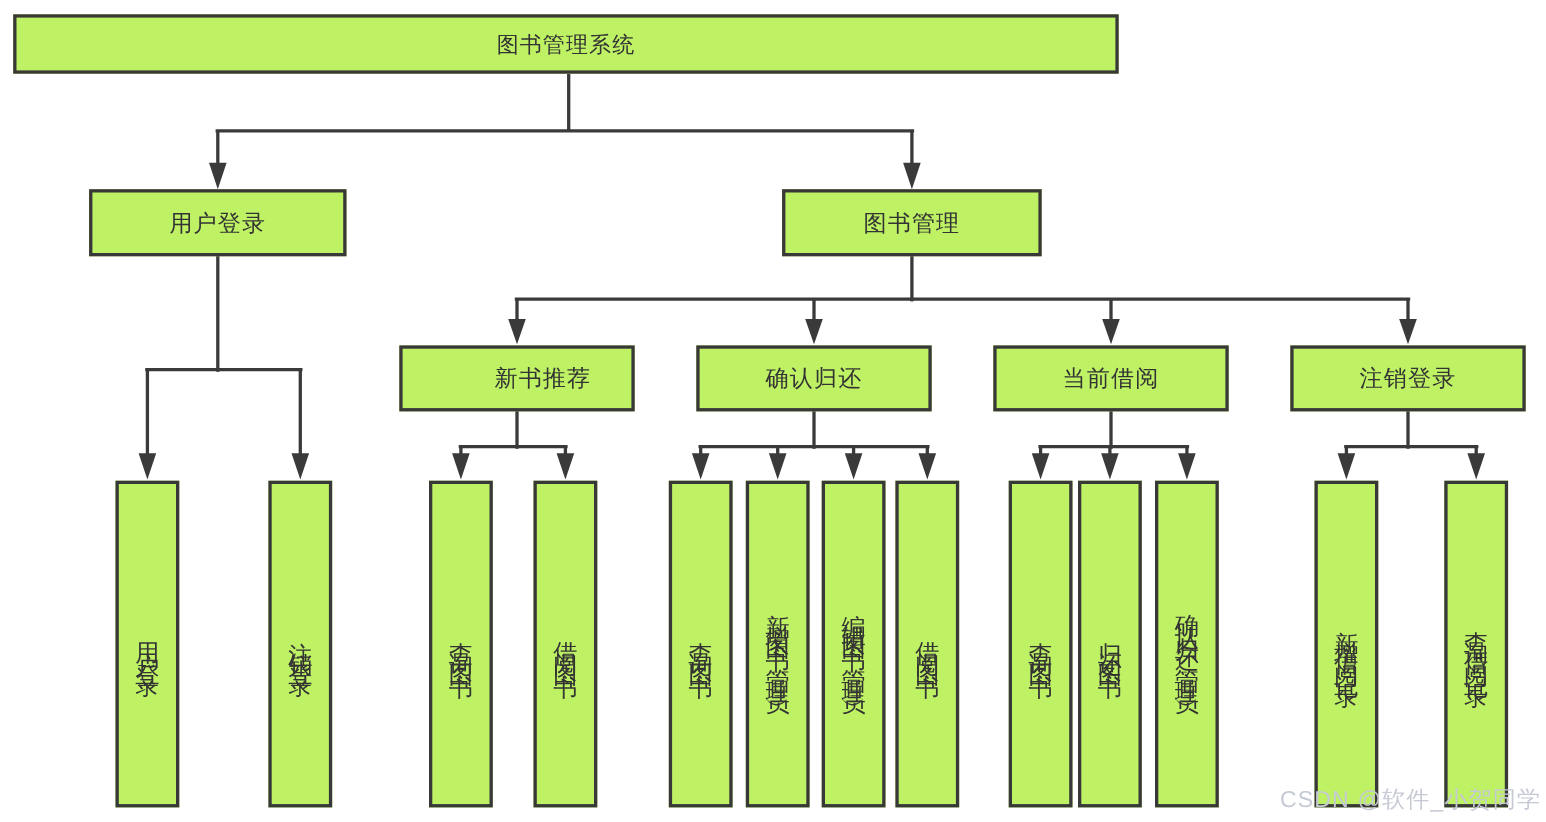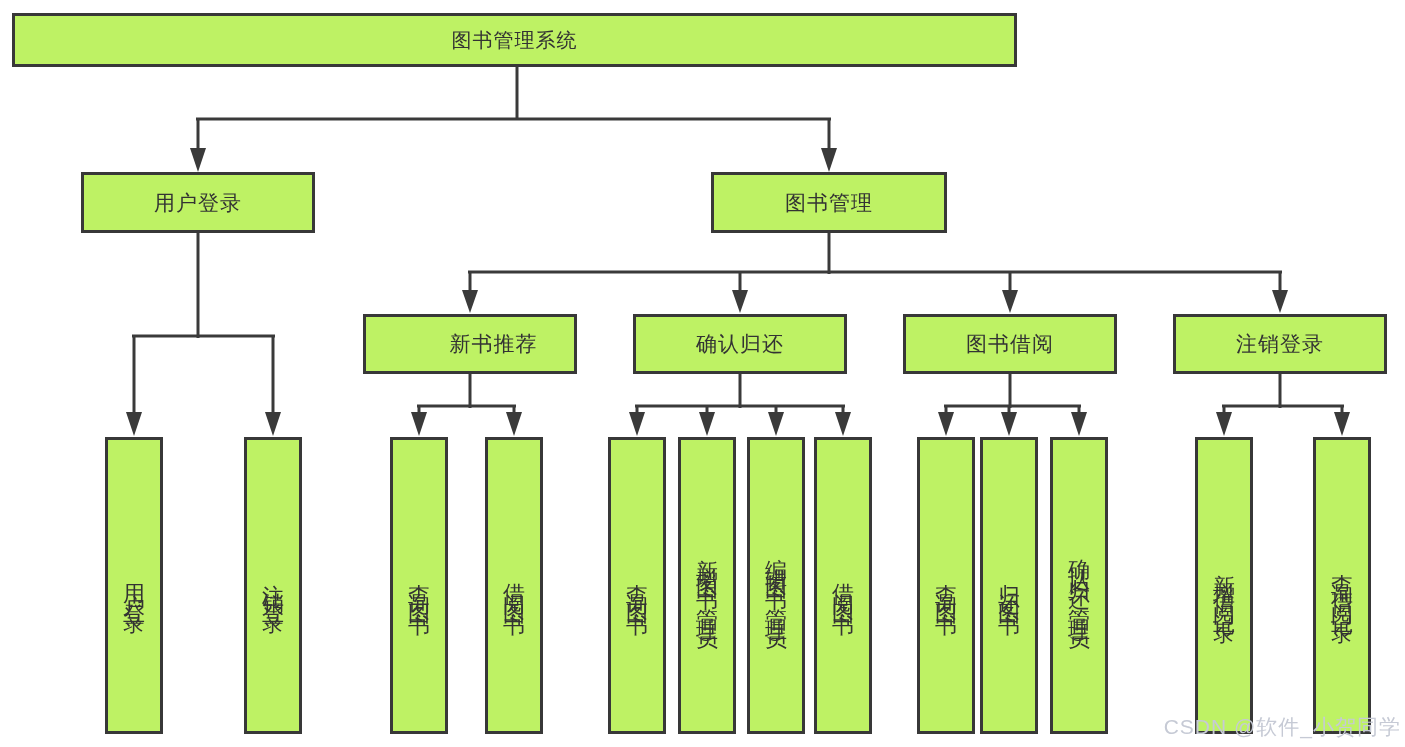--- a/index.html
+++ b/index.html
@@ -166,21 +166,21 @@
     <span>图书管理</span>
   </div>
 
   <div class="node lvl-h" style="left:363px; top:314px; width:214px; height:60px;padding-left:47px;">
     <span>新书推荐</span>
   </div>
   <div class="node lvl-h" style="left:633px; top:314px; width:214px; height:60px;">
     <span>确认归还</span>
   </div>
   <div class="node lvl-h" style="left:903px; top:314px; width:214px; height:60px;">
-    <span>图书借阅</span>
+    <span>当前借阅</span>
   </div>
   <div class="node lvl-h" style="left:1173px; top:314px; width:214px; height:60px;">
     <span>注销登录</span>
   </div>
 
   <div class="node leaf" style="left:105px;">
     <span>用户登录</span>
   </div>
   <div class="node leaf" style="left:244px;">
     <span>注销登录</span>

